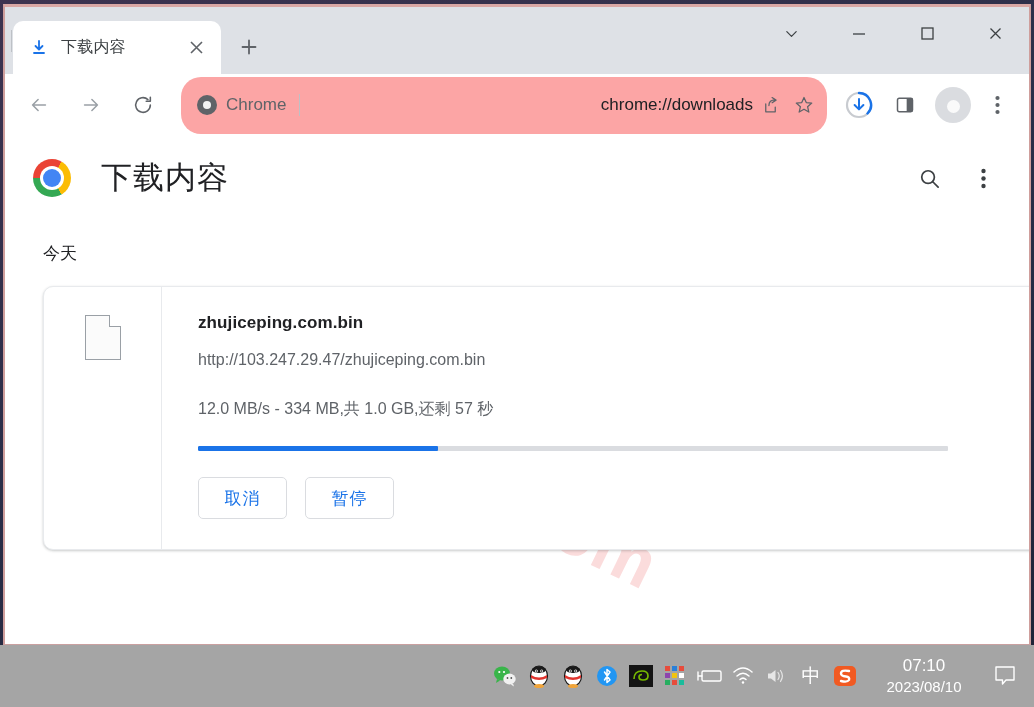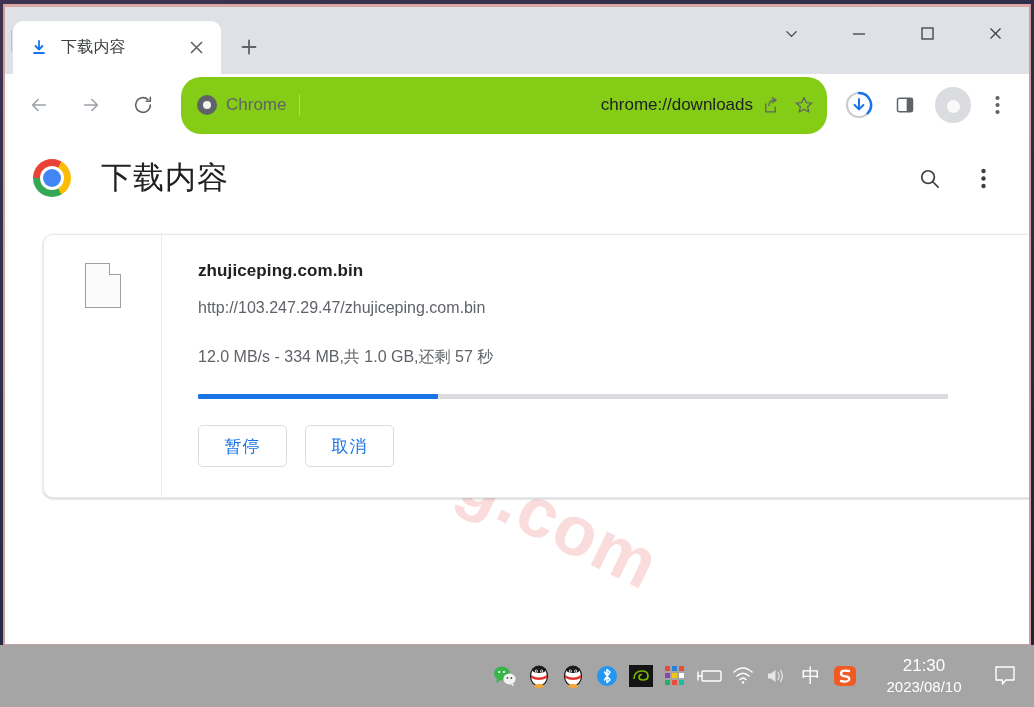--- a/index.html
+++ b/index.html
@@ -134,21 +134,21 @@
     flex: 0 0 40px;
     display: flex; align-items: center; justify-content: center;
     border-radius: 50%;
     color: #9aa0a6;
     margin-right: 10px;
   }
   .nav-btn.enabled { color: #5f6368; }
   #omnibox {
     flex: 1 1 auto;
     height: 57px;
-    background: #84cc16;
+    background: #fca5a5;
     border-radius: 20px;
     display: flex;
     align-items: center;
     padding: 0 6px 0 16px;
     margin: 0 6px 0 6px;
     min-width: 0;
   }
   #chrome-badge {
     display: flex; align-items: center; gap: 9px;
     flex: 0 0 auto;
@@ -552,35 +552,36 @@
       </span>
       <span class="hdr-action">
         <svg width="5" height="21" viewBox="0 0 5 21">
           <circle cx="2.5" cy="3" r="2.2" fill="currentColor"></circle>
           <circle cx="2.5" cy="10.5" r="2.2" fill="currentColor"></circle>
           <circle cx="2.5" cy="18" r="2.2" fill="currentColor"></circle>
         </svg>
       </span>
     </div>
 
+    <div id="date-group-label">今天</div>
 
     <div id="download-card">
       <div id="file-icon-col">
         <span id="file-icon"></span>
       </div>
       <div id="file-info-col">
         <div id="file-name">zhujiceping.com.bin</div>
         <div id="file-url">http://103.247.29.47/zhujiceping.com.bin</div>
         <div id="file-status">12.0 MB/s - 334 MB,共 1.0 GB,还剩 57 秒</div>
         <div id="progress-track">
           <div id="progress-fill" style="width: 32%;"></div>
         </div>
         <div id="card-buttons">
+          <button class="card-btn">取消</button>
           <button class="card-btn">暂停</button>
-          <button class="card-btn">取消</button>
         </div>
       </div>
     </div>
 
   </div>
 </div>
 
 <div id="taskbar">
   <div id="tray">
 
@@ -678,21 +679,21 @@
     <span class="tray-icon" style="color:#ffffff;font-size:19px;">中</span>
 
     <span class="tray-icon">
       <svg width="24" height="24" viewBox="0 0 24 24">
         <rect x="1" y="2" width="22" height="20" rx="5" fill="#f15a22"></rect>
         <path d="M16 7 Q8 5.5 8 9.5 Q8 12 13 12.5 Q17 13 16 16 Q14.5 18.5 8 17" stroke="#fff" stroke-width="2.4" fill="none" stroke-linecap="round"></path>
       </svg>
     </span>
 
     <div id="clock">
-      <div class="t">21:30</div>
+      <div class="t">07:10</div>
       <div>2023/08/10</div>
     </div>
 
     <span id="notif-icon">
       <svg width="24" height="22" viewBox="0 0 24 22">
         <path d="M3 2 H21 V15 H13 L9.5 19 L9.5 15 H3 Z" stroke="#ffffff" stroke-width="1.4" fill="none" stroke-linejoin="round"></path>
       </svg>
     </span>
   </div>
 </div>

